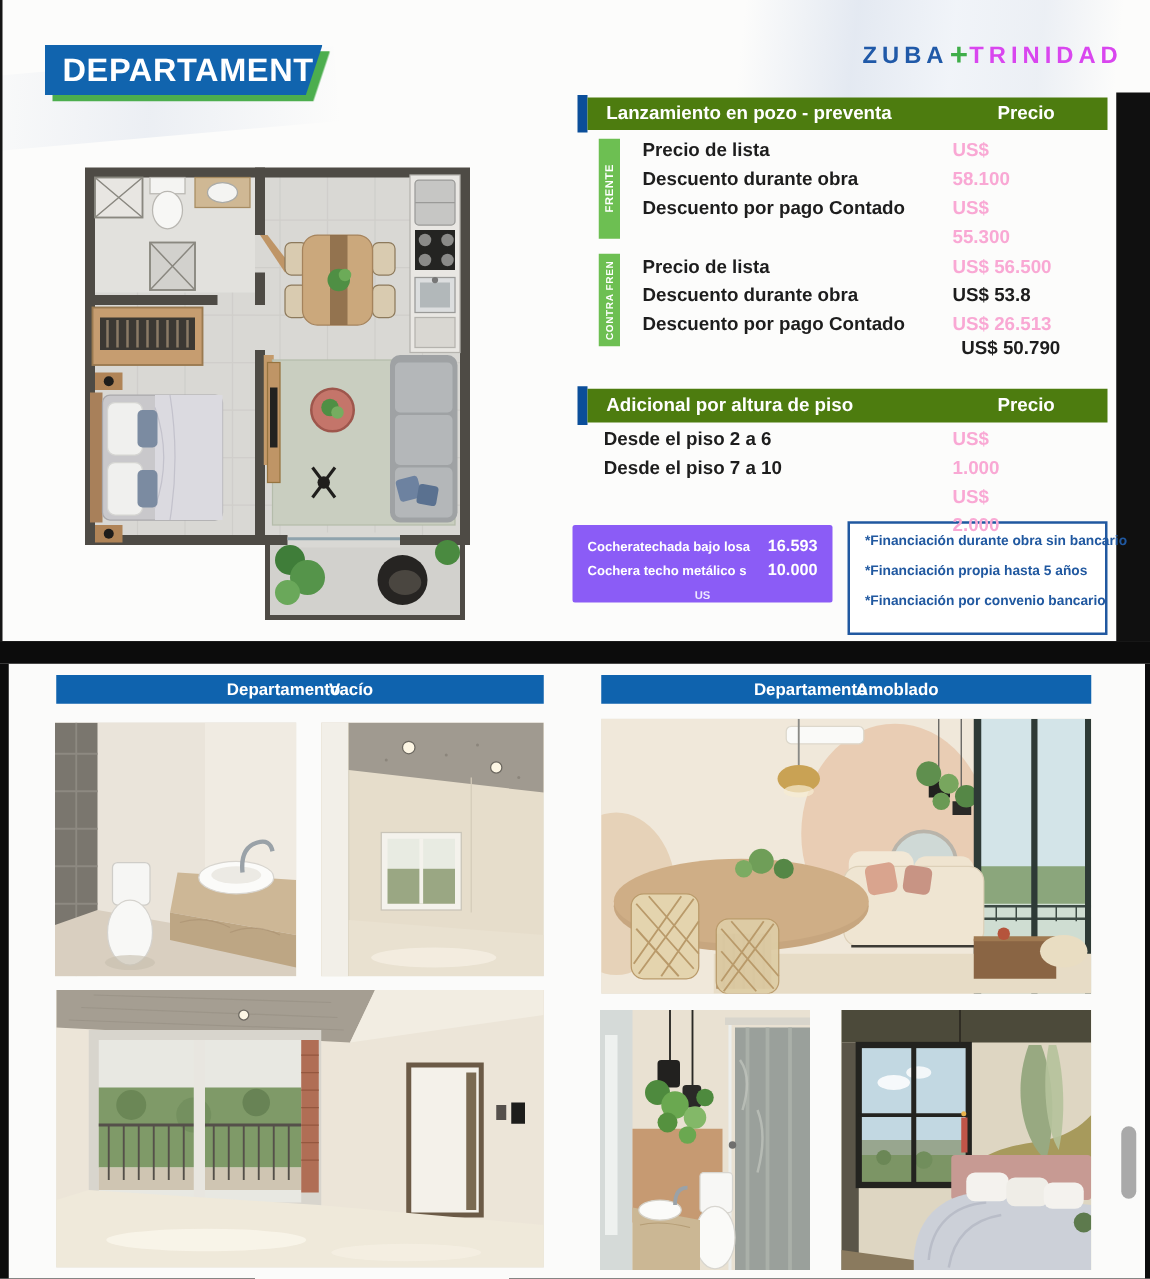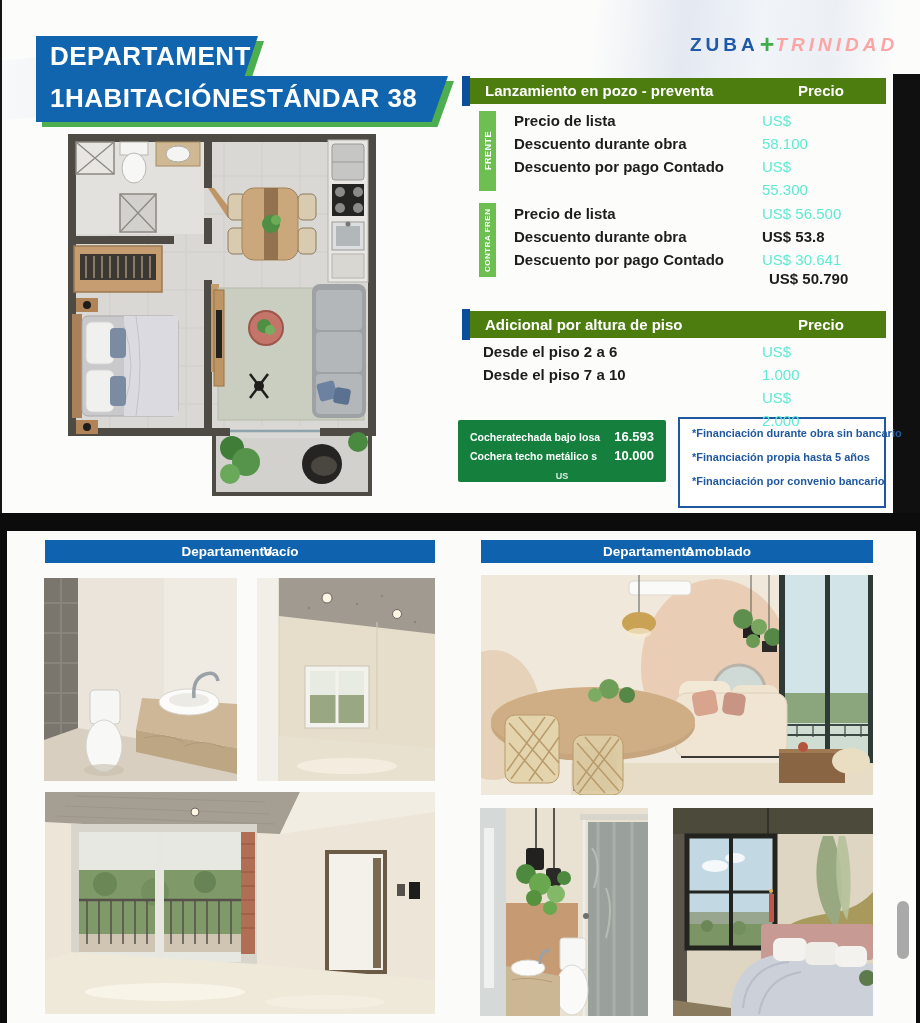--- a/index.html
+++ b/index.html
@@ -22,44 +22,44 @@
   .bar1 { width:222px; height:40px; line-height:40px; font-size:26px; padding-left:14px;
           clip-path:polygon(0 0, 100% 0, 94% 100%, 0 100%); }
   .bar2 { width:412px; height:46px; line-height:44px; font-size:26px; padding-left:14px;
           clip-path:polygon(0 0, 100% 0, 96% 100%, 0 100%); }
 
   
   .brand { position:absolute; left:690px; top:30px; width:195px; text-align:right; font-weight:bold;
            font-size:19px; letter-spacing:4px; white-space:nowrap; }
   .brand .z { color:#2059a8; }
   .brand .p { color:#3fae49; font-size:25px; letter-spacing:0; vertical-align:-2px; margin:0 1px; }
-  .brand .t { color:#fca5a5;font-style:italic; }
+  .brand .t { color:#d946ef; }
 
   
   .floorplan { position:absolute; left:62px; top:130px; width:358px; height:372px; }
   .floorplan svg { width:100%; height:100%; display:block; }
 
   
   .hdr-accent { position:absolute; width:8px; height:30px; background:#0b4e9a; }
   .tbl-header { position:absolute; left:470px; width:416px; height:26px; background:#4d7c0f; color:#fff;
                 font-weight:bold; font-size:15px; line-height:26px; }
   .tbl-header .main { padding-left:15px; }
   .tbl-header .price { position:absolute; left:292px; top:0;margin-left:36px; }
   .side-label { position:absolute; left:479px; width:17px; background:#6dbf52; color:#fff; font-weight:bold;
                 display:flex; align-items:center; justify-content:center;
                 writing-mode:vertical-rl; transform:rotate(180deg); letter-spacing:.5px; white-space:nowrap; }
   .row-label { position:absolute; left:514px; font-size:15px; font-weight:bold; color:#1d1d1d; white-space:nowrap; }
   .row-label.noside { left:483px; }
-  .row-value { position:absolute; left:762px; font-size:15px; font-weight:normal; color:#5eead4; white-space:nowrap; z-index:5; }
+  .row-value { position:absolute; left:762px; font-size:15px; font-weight:bold; color:#f9a8d4; white-space:nowrap; z-index:5; }
   .garble { position:absolute; left:762px; width:120px; height:20px; z-index:5;text-decoration:underline; }
   .garble span { position:absolute; top:0; font-size:15px; font-weight:bold; color:#1d1d1d; white-space:nowrap; }
   .garble .g2 { left:7px;margin-top:42px; }
 
   
-  .parking { position:absolute; left:458px; top:420px; width:208px; height:62px; background:#15803d;
+  .parking { position:absolute; left:458px; top:420px; width:208px; height:62px; background:#8b5cf6;
              border-radius:2px; padding:9px 12px 0 12px; }
   .parking .prow { display:flex; justify-content:space-between; align-items:baseline; margin-bottom:4px; }
   .parking .plabel { color:#fff; font-weight:bold; font-size:10.5px; }
   .parking .pvalue { color:#fff; font-weight:bold; font-size:13px; }
   .parking .pfooter { position:absolute; left:0; bottom:1px; width:100%; text-align:center;
                       color:rgba(255,255,255,.85); font-weight:bold; font-size:9px; }
 
   
   .financing { position:absolute; left:678px; top:417px; width:208px; height:91px; background:#fff;
                border:2px solid #2058a0; }
@@ -93,21 +93,20 @@
 <div class="page">
 
   <div class="sheet-top">
     <div class="streak1"></div>
     <div class="streak2"></div>
   </div>
   <div class="edge-left-top"></div>
 
   <div class="banner">
     <div class="bar bar1">DEPARTAMENT</div>
-    <div class="bar bar2">1HABITACIÓNESTÁNDAR 38</div>
   </div>
 
   <div class="brand">
     <span class="z">ZUBA</span><span class="p">+</span><span class="t">TRINIDAD</span>
   </div>
 
   <div class="floorplan">
     <svg viewBox="0 0 358 372" preserveAspectRatio="none">
 
       <rect x="10" y="8" width="300" height="294" fill="#d9d8d4"></rect>
@@ -233,21 +232,21 @@
 
   <div class="side-label" style="top:203px; height:74px; font-size:8px;">CONTRA FREN</div>
   <div class="row-label" style="top:205px;">Precio de lista</div>
   <div class="row-label" style="top:228px;">Descuento durante obra</div>
   <div class="row-label" style="top:251px;">Descuento por pago Contado</div>
   <div class="row-value" style="top:205px;">US$ 56.500</div>
   <div class="garble" style="top:228px;">
     <span class="g1">US$ 53.8</span>
     <span class="g2">US$ 50.790</span>
   </div>
-  <div class="row-value" style="top:251px;">US$ 30.641</div>
+  <div class="row-value" style="top:251px;">US$ 26.513</div>
 
   <div class="hdr-accent" style="left:462px; top:309px; height:31px;"></div>
   <div class="tbl-header" style="top:311px; height:27px; line-height:27px;">
     <span class="main">Adicional por altura de piso</span>
     <span class="price">Precio</span>
   </div>
   <div class="row-label noside" style="top:343px;">Desde el piso 2 a 6</div>
   <div class="row-label noside" style="top:366px;">Desde el piso 7 a 10</div>
   <div class="row-value" style="top:343px;">US$</div>
   <div class="row-value" style="top:366px;">1.000</div>

